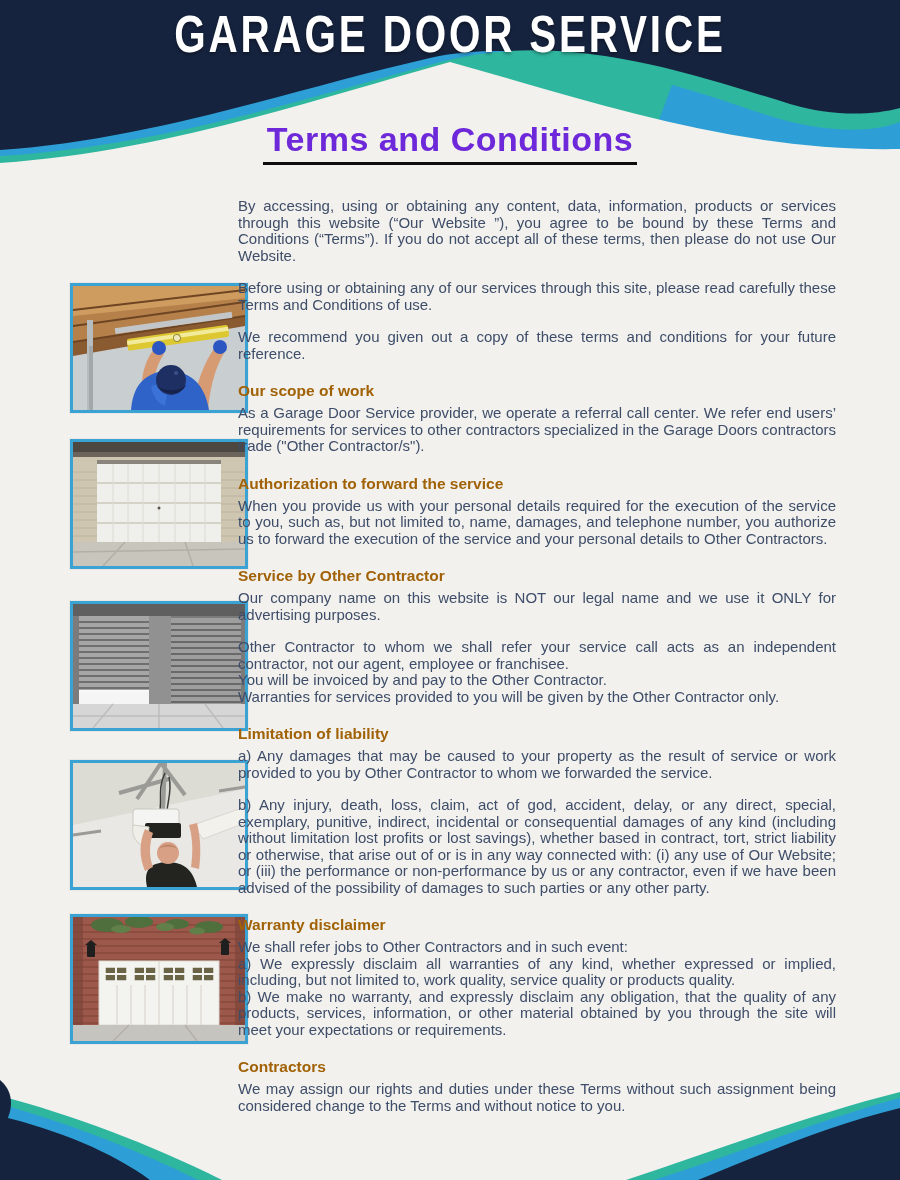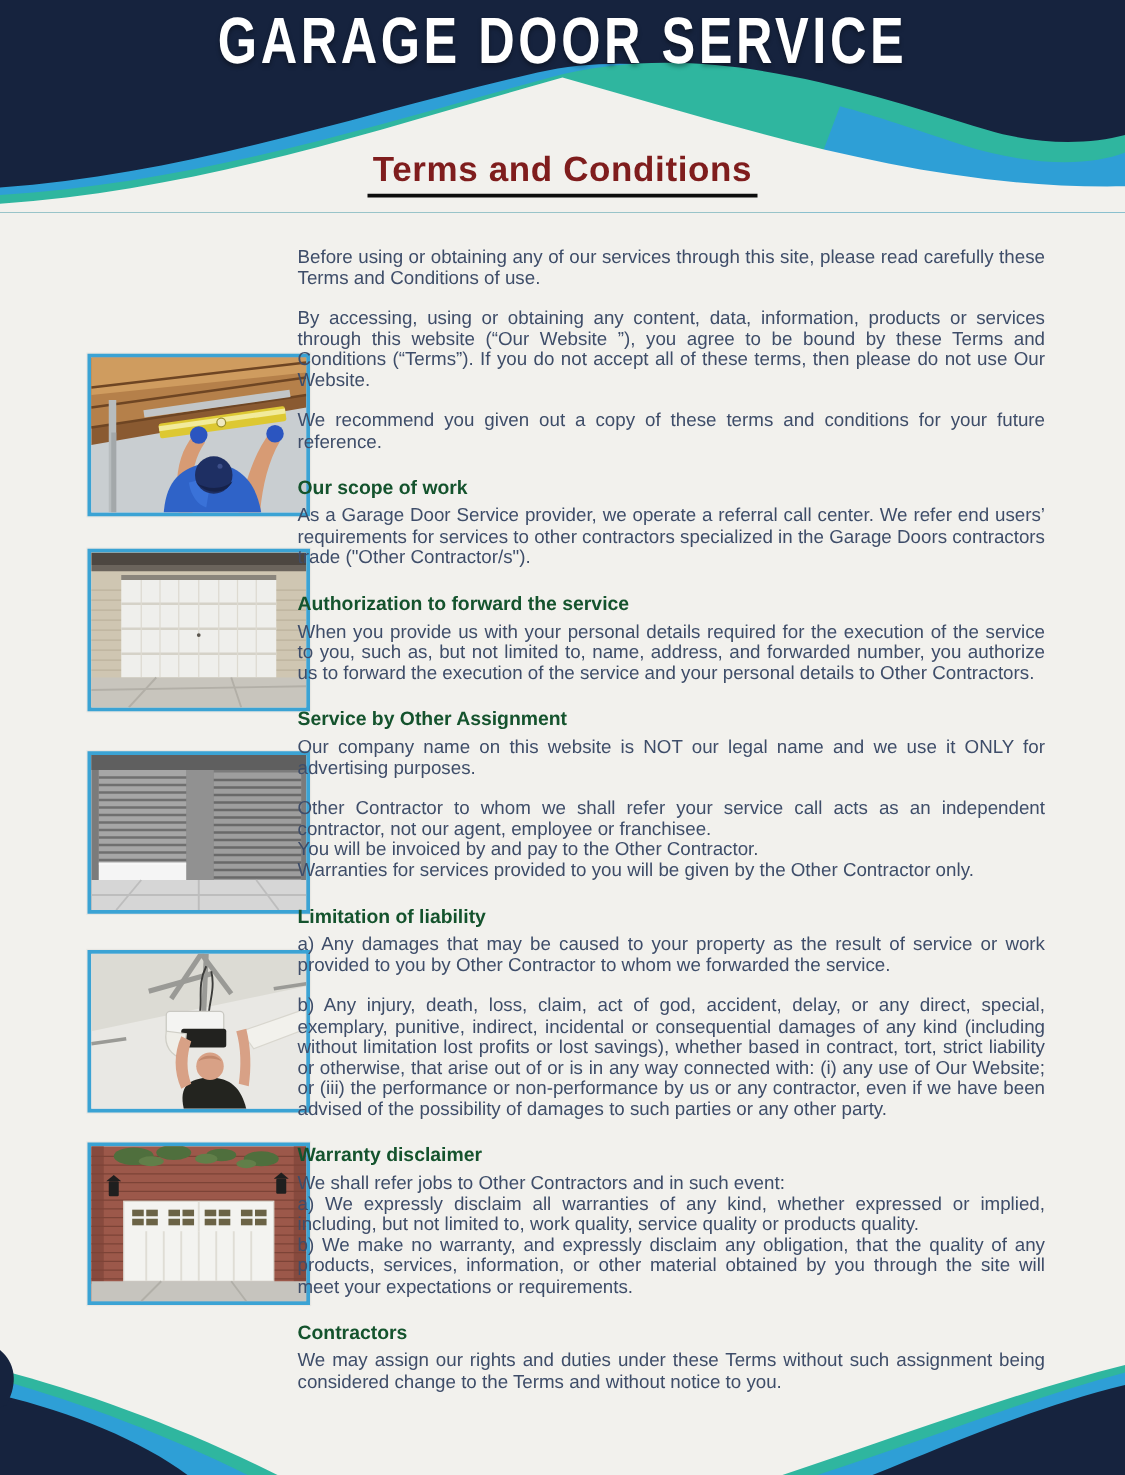--- a/index.html
+++ b/index.html
@@ -7,35 +7,35 @@
   .page{position:relative;width:900px;height:1180px;margin:0 auto;background:#f2f1ed;overflow:hidden;}
 
   
   .top-banner{position:absolute;top:0;left:0;width:900px;height:170px;}
   .top-banner svg{position:absolute;top:0;left:0;display:block;}
   .brand{position:absolute;top:4px;left:0;width:100%;text-align:center;margin:0;
          color:#ffffff;font-size:43px;font-weight:bold;letter-spacing:3px;
          transform:scale(0.94,1.22);transform-origin:center top;
          text-shadow:0 2px 3px rgba(0,0,0,.35);white-space:nowrap;}
   .page-title{position:absolute;top:120px;left:0;width:100%;text-align:center;margin:0;}
-  .page-title span{display:inline-block;color:#7f1d1d;font-size:28px;font-weight:bold;
+  .page-title span{display:inline-block;color:#6d28d9;font-size:34px;font-weight:bold;
          letter-spacing:.5px;border-bottom:3px solid #0d0d0d;padding:0 4px 3px 4px;}
 
   
   .photo{position:absolute;left:30px;width:172px;height:124px;border:3px solid #3ba3d4;
          background:#dfe2e4;box-shadow:0 0 0 1px rgba(0,0,0,.04);}
   .photo svg{display:block;}
   .photo-1{top:267px;} .photo-2{top:423px;} .photo-3{top:585px;}
   .photo-4{top:744px;} .photo-5{top:898px;}
 
   
   .terms{position:absolute;top:170px;left:238px;width:598px;padding-top:28px;
          color:#3e4d69;font-size:15px;line-height:16.5px;}
   .terms p.para{margin:0 0 16px 0;text-align:justify;text-align-last:left;white-space:pre-line;}
-  .terms h3.sec-h{margin:20px 0 5px 0;font-size:15.5px;line-height:18px;font-weight:bold;color:#14532d;}
+  .terms h3.sec-h{margin:20px 0 5px 0;font-size:15.5px;line-height:18px;font-weight:bold;color:#a16207;}
 
   
   .bottom-waves{position:absolute;left:0;bottom:0;width:900px;height:100px;}
   .bottom-waves svg{display:block;}
 </style>
 </head>
 <body>
 
 <div class="page">
 
@@ -271,28 +271,28 @@
       </g>
       <rect x="0" y="108" width="172" height="16" fill="#c6c4be"></rect>
       <g stroke="#b1afa8" stroke-width="1.5">
         <line x1="40" y1="124" x2="56" y2="108"></line>
         <line x1="124" y1="124" x2="112" y2="108"></line>
       </g>
     </svg>
   </figure>
 
   <section class="terms">
+      <p class="para">By accessing, using or obtaining any content, data, information, products or services through this website (“Our Website ”), you agree to be bound by these Terms and Conditions (“Terms”). If you do not accept all of these terms, then please do not use Our Website.</p>
       <p class="para">Before using or obtaining any of our services through this site, please read carefully these Terms and Conditions of use.</p>
-      <p class="para">By accessing, using or obtaining any content, data, information, products or services through this website (“Our Website ”), you agree to be bound by these Terms and Conditions (“Terms”). If you do not accept all of these terms, then please do not use Our Website.</p>
       <p class="para">We recommend you given out a copy of these terms and conditions for your future reference.</p>
       <h3 class="sec-h">Our scope of work</h3>
       <p class="para">As a Garage Door Service provider, we operate a referral call center. We refer end users’ requirements for services to other contractors specialized in the Garage Doors contractors trade ("Other Contractor/s").</p>
       <h3 class="sec-h">Authorization to forward the service</h3>
-      <p class="para">When you provide us with your personal details required for the execution of the service to you, such as, but not limited to, name, address, and forwarded number, you authorize us to forward the execution of the service and your personal details to Other Contractors.</p>
-      <h3 class="sec-h">Service by Other Assignment</h3>
+      <p class="para">When you provide us with your personal details required for the execution of the service to you, such as, but not limited to, name, damages, and telephone number, you authorize us to forward the execution of the service and your personal details to Other Contractors.</p>
+      <h3 class="sec-h">Service by Other Contractor</h3>
       <p class="para">Our company name on this website is NOT our legal name and we use it ONLY for advertising purposes.</p>
       <p class="para">Other Contractor to whom we shall refer your service call acts as an independent contractor, not our agent, employee or franchisee.
 You will be invoiced by and pay to the Other Contractor.
 Warranties for services provided to you will be given by the Other Contractor only.</p>
       <h3 class="sec-h">Limitation of liability</h3>
       <p class="para">a) Any damages that may be caused to your property as the result of service or work provided to you by Other Contractor to whom we forwarded the service.</p>
       <p class="para">b) Any injury, death, loss, claim, act of god, accident, delay, or any direct, special, exemplary, punitive, indirect, incidental or consequential damages of any kind (including without limitation lost profits or lost savings), whether based in contract, tort, strict liability or otherwise, that arise out of or is in any way connected with: (i) any use of Our Website; or (iii) the performance or non-performance by us or any contractor, even if we have been advised of the possibility of damages to such parties or any other party.</p>
       <h3 class="sec-h">Warranty disclaimer</h3>
       <p class="para">We shall refer jobs to Other Contractors and in such event:
 a) We expressly disclaim all warranties of any kind, whether expressed or implied, including, but not limited to, work quality, service quality or products quality.

